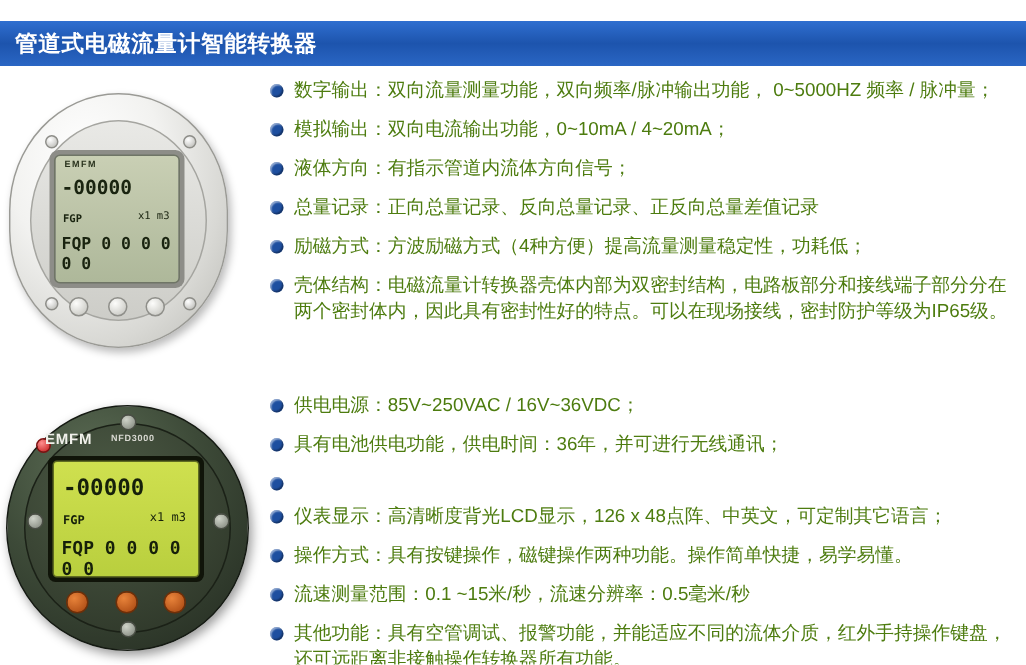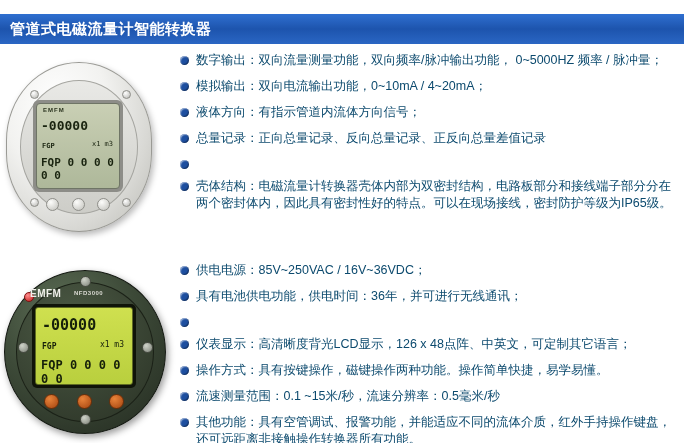--- a/index.html
+++ b/index.html
@@ -72,21 +72,21 @@
     height: 9px;
     border-radius: 50%;
     background: #1e4fa0;
     margin-top: 4px;
     margin-right: 7px;
     box-shadow: inset -1px -1px 1px rgba(0,0,0,0.35), inset 1px 1px 1px rgba(255,255,255,0.5);
   }
   .bullet-text {
     font-size: 12.5px;
     line-height: 17px;
-    color: #0c4a6e;
+    color: #4d7c0f;
   }
 
   
   .device1 {
     position: relative;
     width: 158px;
     height: 182px;
   }
   .d1-body {
     position: absolute;
@@ -346,20 +346,21 @@
       <div class="bullet-row">
         <span class="bullet-dot"></span>
         <span class="bullet-text">液体方向：有指示管道内流体方向信号；</span>
       </div>
       <div class="bullet-row">
         <span class="bullet-dot"></span>
         <span class="bullet-text">总量记录：正向总量记录、反向总量记录、正反向总量差值记录</span>
       </div>
       <div class="bullet-row">
         <span class="bullet-dot"></span>
+        <span class="bullet-text">励磁方式：方波励磁方式（4种方便）提高流量测量稳定性，功耗低；</span>
       </div>
       <div class="bullet-row">
         <span class="bullet-dot"></span>
         <span class="bullet-text">壳体结构：电磁流量计转换器壳体内部为双密封结构，电路板部分和接线端子部分分在两个密封体内，因此具有密封性好的特点。可以在现场接线，密封防护等级为IP65级。</span>
       </div>
     </div>
   </div>
 
   <div class="section section-bottom">
 

